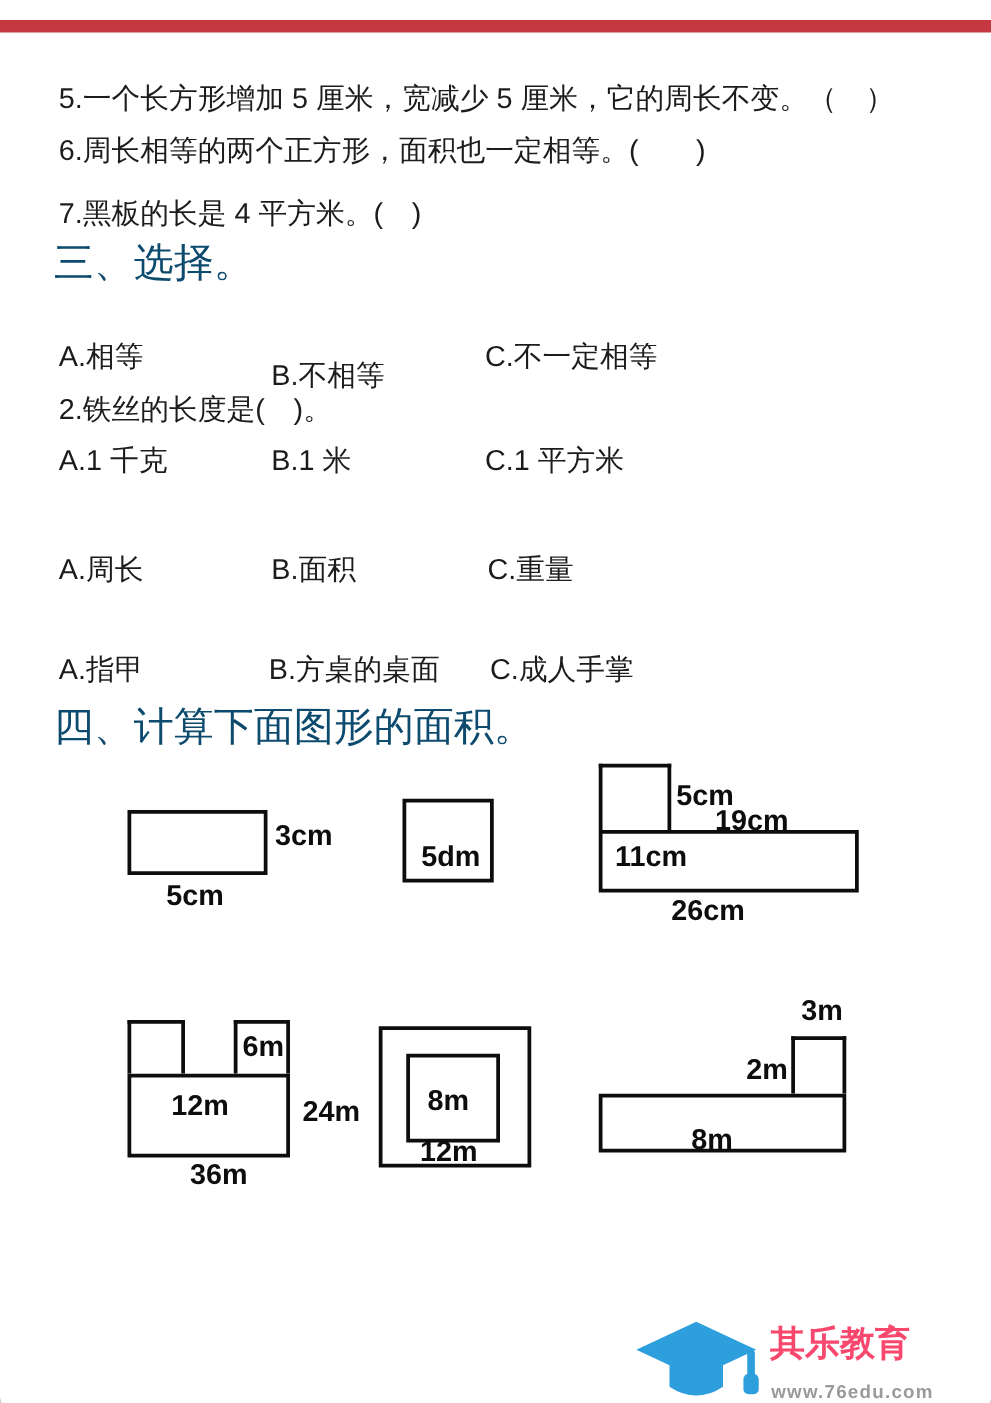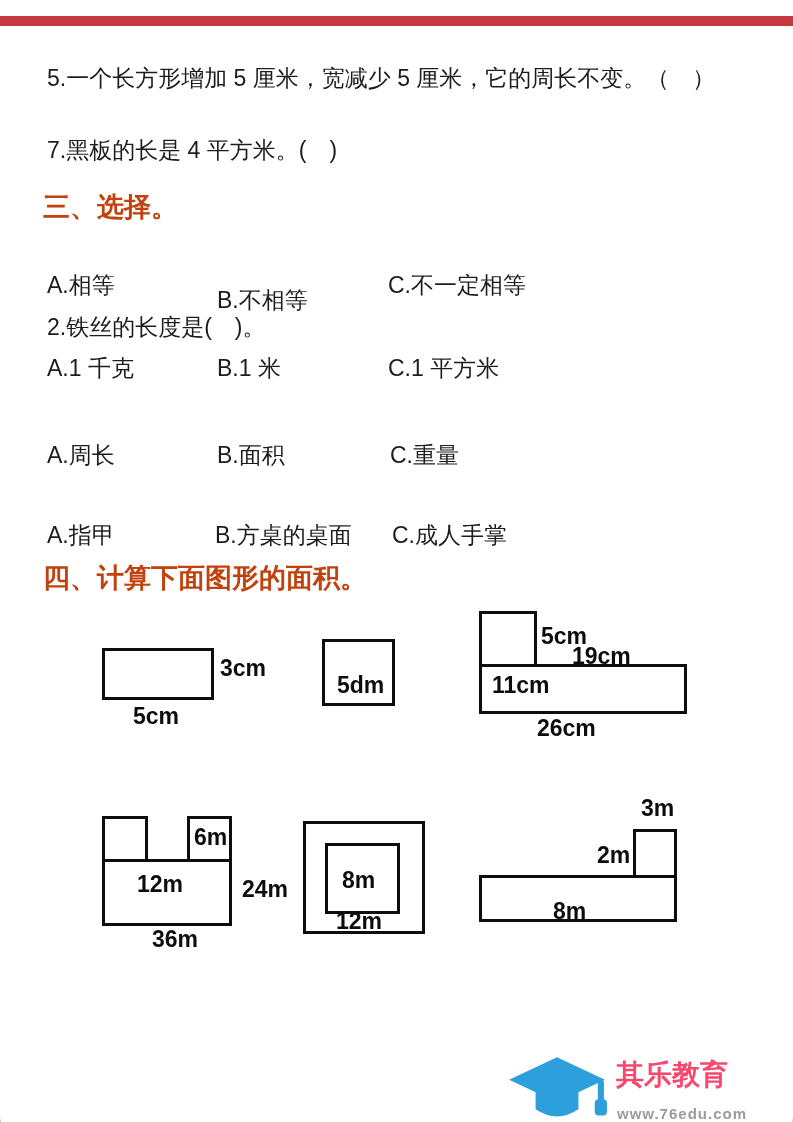--- a/index.html
+++ b/index.html
@@ -2,41 +2,42 @@
 <html><head>
 <meta charset="utf-8">
 <style>
   html,body{margin:0;padding:0;}
   .stage{position:relative;width:793px;height:1122px;background:#d6d6d6;overflow:hidden;
          font-family:"Liberation Sans",sans-serif;margin-top:16px;}
   .page{position:absolute;left:0;top:0;right:0;bottom:9px;background:#ffffff;
         border-radius:0 0 12px 12px;box-shadow:0 1px 0 rgba(0,0,0,.2);}
   .topbar{position:absolute;left:0;top:0;width:793px;height:10px;background:#c5383f;}
   .line{position:absolute;font-size:23px;color:#1c1c1c;line-height:1.3;white-space:nowrap;}
-  .sec{font-weight:bold;font-size:27px;color:#c2410c;}
+  .sec{font-weight:normal;font-size:32px;color:#0c4a6e;}
   .opt{position:absolute;font-size:23px;color:#1c1c1c;line-height:1.3;white-space:nowrap;}
   .shape{position:absolute;border:3px solid #0d0d0d;box-sizing:border-box;background:#ffffff;}
   .nb{border-bottom:none;}
   .flabel{position:absolute;font-weight:bold;font-size:23px;color:#0d0d0d;
           line-height:1.1;white-space:nowrap;}
   .brand{position:absolute;left:616px;top:1044px;font-size:28px;font-weight:bold;
          color:#f8486e;line-height:1.05;white-space:nowrap;}
   .siteurl{position:absolute;left:617px;top:1090px;font-size:15px;font-weight:bold;
            color:#9a9a9a;letter-spacing:1px;line-height:1.1;white-space:nowrap;}
   .caplogo{position:absolute;left:506px;top:1040px;}
 </style>
 </head>
 <body>
 
 <div class="stage">
   <div class="page"></div>
   <div class="topbar"></div>
 
   <div class="line" style="left:47px;top:48px;">5.一个长方形增加 5 厘米，宽减少 5 厘米，它的周长不变。（　）</div>
-  <div class="line" style="left:47px;top:120px;">7.黑板的长是 4 平方米。(　)</div>
+  <div class="line" style="left:47px;top:90px;">6.周长相等的两个正方形，面积也一定相等。(　　)</div>
+  <div class="line" style="left:47px;top:140px;">7.黑板的长是 4 平方米。(　)</div>
 
   <div class="line sec" style="left:43px;top:174px;">三、选择。</div>
 
   <span class="opt" style="left:47px;top:255px;">A.相等</span>
   <span class="opt" style="left:217px;top:270px;">B.不相等</span>
   <span class="opt" style="left:388px;top:255px;">C.不一定相等</span>
 
   <div class="line" style="left:47px;top:297px;">2.铁丝的长度是(　)。</div>
   <span class="opt" style="left:47px;top:338px;">A.1 千克</span>
   <span class="opt" style="left:217px;top:338px;">B.1 米</span>

